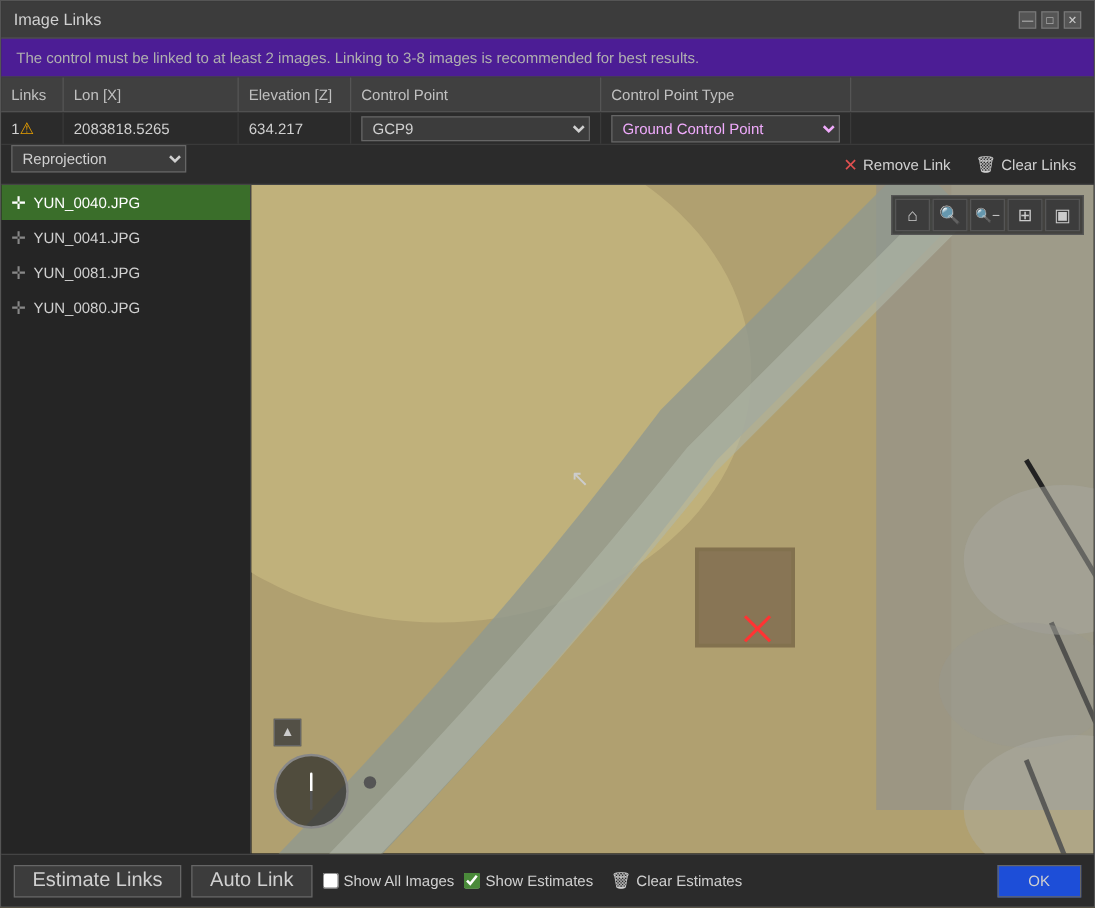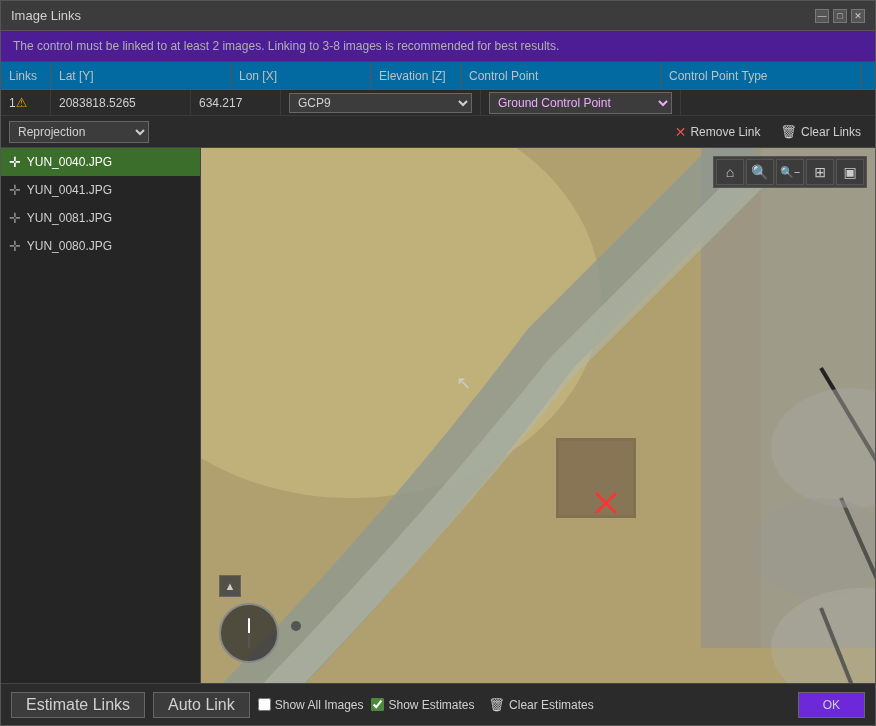--- a/index.html
+++ b/index.html
@@ -52,21 +52,21 @@
     }
     .info-bar {
       background: #4c1d95;
       padding: 8px 12px;
       font-size: 12px;
       color: #b0b0b0;
       border-bottom: 1px solid #444;
       flex-shrink: 0;
     }
     .table-header {
-      background: #0369a1;
+      background: #404040;
       display: flex;
       align-items: center;
       height: 28px;
       border-bottom: 1px solid #555;
       flex-shrink: 0;
     }
     .table-header .col {
       padding: 0 8px;
       font-size: 12px;
       color: #c0c0c0;
@@ -116,21 +116,20 @@
       height: 22px;
       background: #3c3c3c;
       border: 1px solid #666;
       color: #f0abfc;
       font-size: 12px;
       padding: 0 4px;
     }
     .toolbar-row {
       background: #2b2b2b;
       display: flex;
-      align-items: center;
       height: 32px;
       border-bottom: 1px solid #444;
       padding: 0 8px;
       gap: 8px;
       flex-shrink: 0;
     }
     .reprojection-dropdown {
       width: 140px;
       height: 22px;
       background: #3c3c3c;
@@ -293,21 +292,21 @@
       padding: 0 14px;
       background: #3c3c3c;
       border: 1px solid #666;
       color: #d0d0d0;
       cursor: pointer;
       font-size: 16px;
     }
     .ok-btn {
       height: 26px;
       padding: 0 24px;
-      background: #6d28d9;
+      background: #1d4ed8;
       border: 1px solid #666;
       color: #d0d0d0;
       cursor: pointer;
       font-size: 12px;
       margin-left: auto;
     }
     .checkbox-group {
       display: flex;
       align-items: flex-start;
       gap: 4px;
@@ -341,21 +340,20 @@
       <div class="title-btn">✕</div>
     </div>
   </div>
 
   <div class="info-bar">
     <span>The control must be linked to at least 2 images. Linking to 3-8 images is recommended for best results.</span>
   </div>
 
   <div class="table-header">
     <div class="col col-links">Links</div>
-    <div class="col col-lat">Lat [Y]</div>
     <div class="col col-lon">Lon [X]</div>
     <div class="col col-elev">Elevation [Z]</div>
     <div class="col col-cp">Control Point</div>
     <div class="col col-cpt">Control Point Type</div>
   </div>
 
   <div class="table-row">
     <div class="col col-links">
       <span>1</span>
       <span class="warning-icon">⚠</span>

